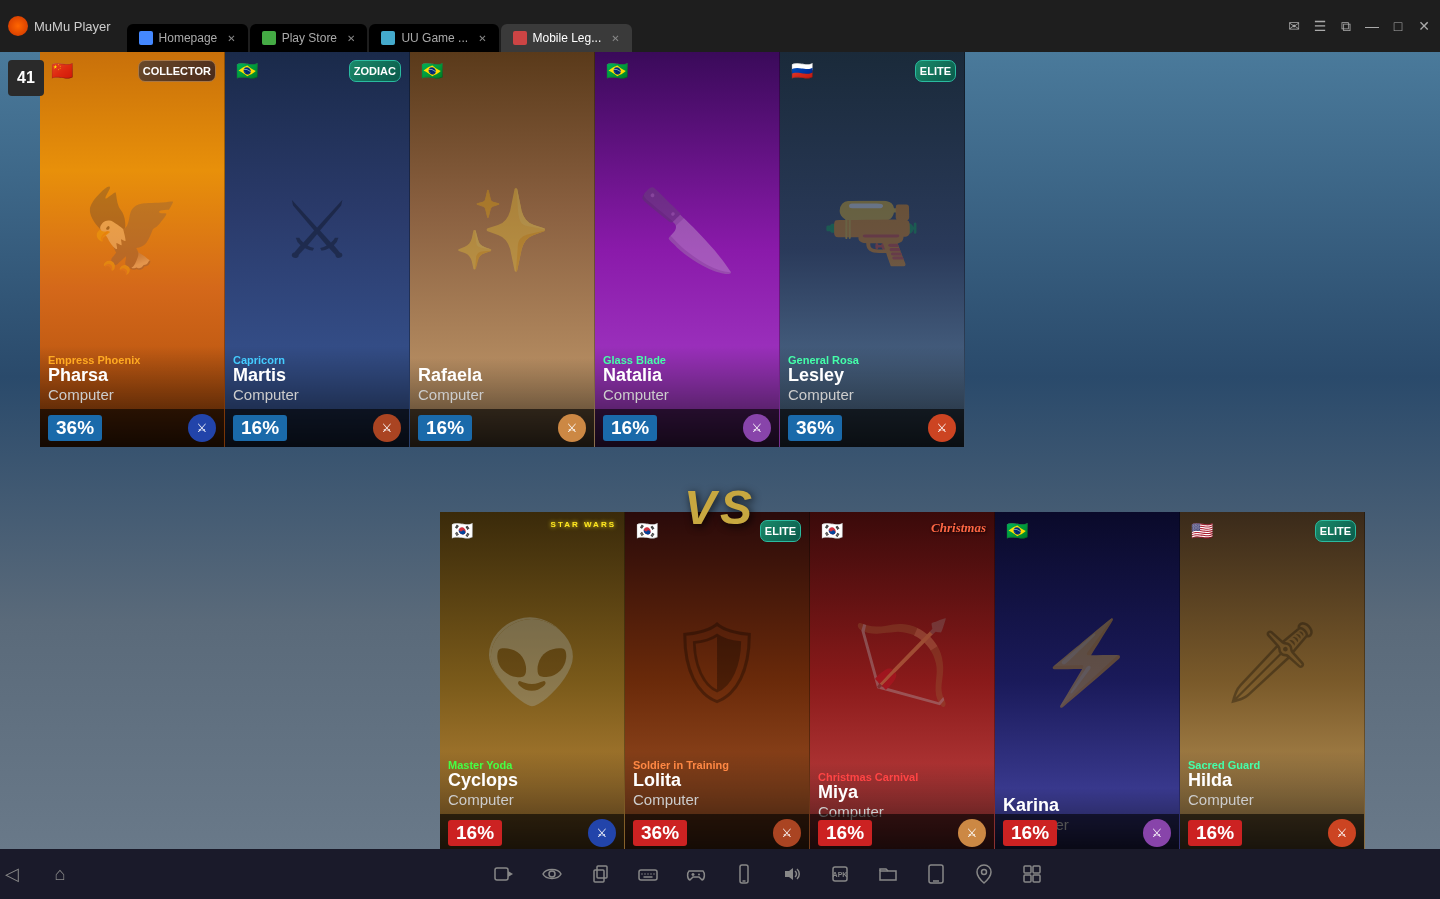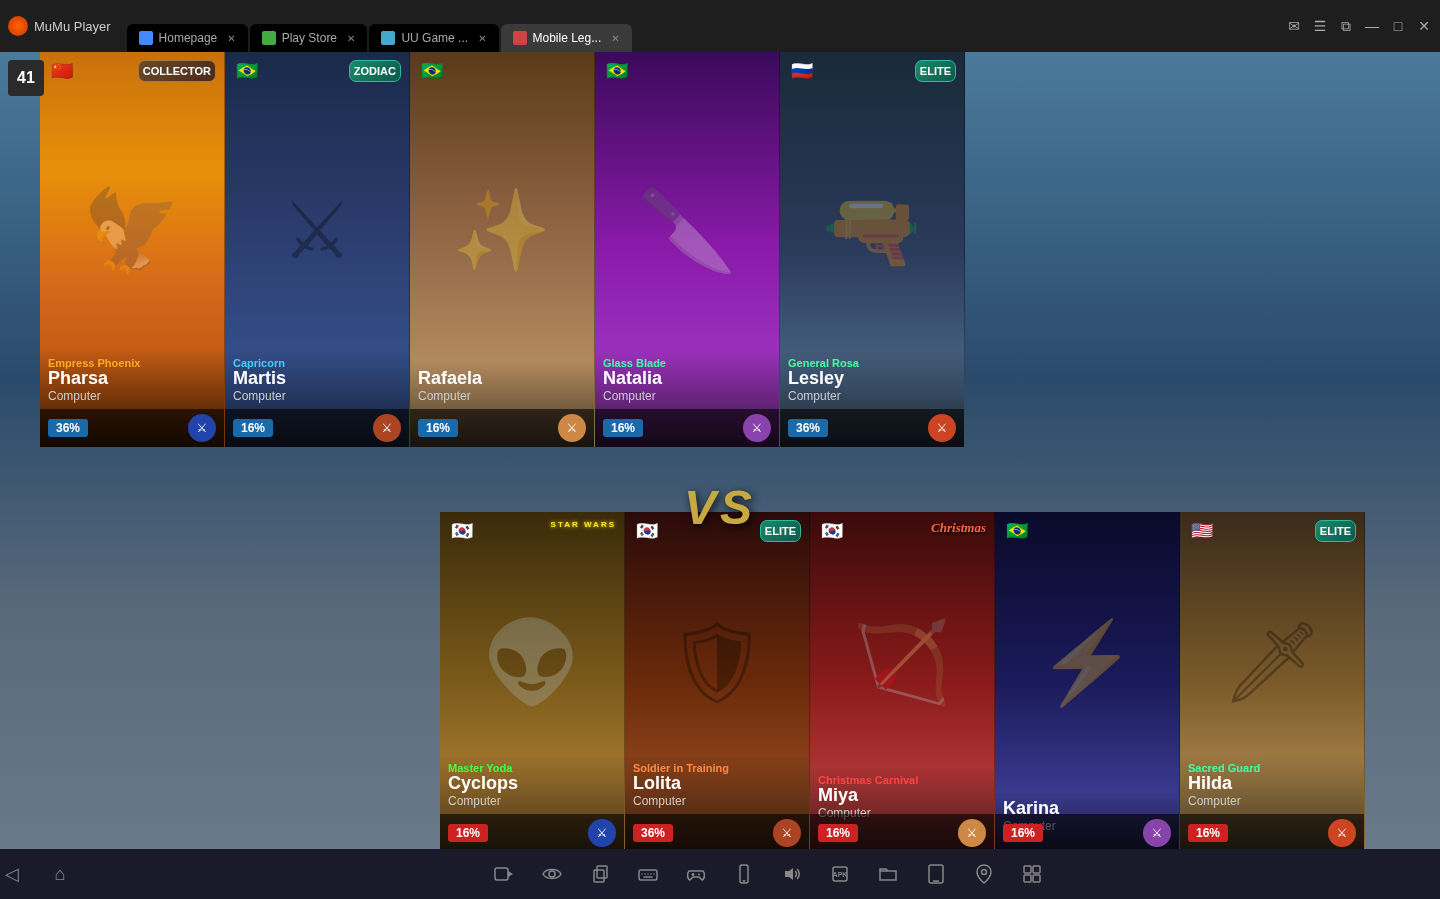--- a/index.html
+++ b/index.html
@@ -131,28 +131,28 @@
       font-size: 11px;
       font-weight: bold;
     }
     .hero-name {
       font-size: 18px;
       font-weight: bold;
       color: #fff;
       line-height: 1.1;
     }
     .hero-role {
-      font-size: 12px;
+      font-size: 15px;
       color: #ccc;
     }
 
     .pct-badge {
       padding: 2px 8px;
       border-radius: 3px;
-      font-size: 12px;
+      font-size: 19px;
       font-weight: bold;
       color: #fff;
     }
     .pct-blue { background: #1a6aaa; }
     .pct-red { background: #cc2222; }
 
     .hero-icon-badge {
       width: 28px; height: 28px;
       border-radius: 50%;
       background: #555;

